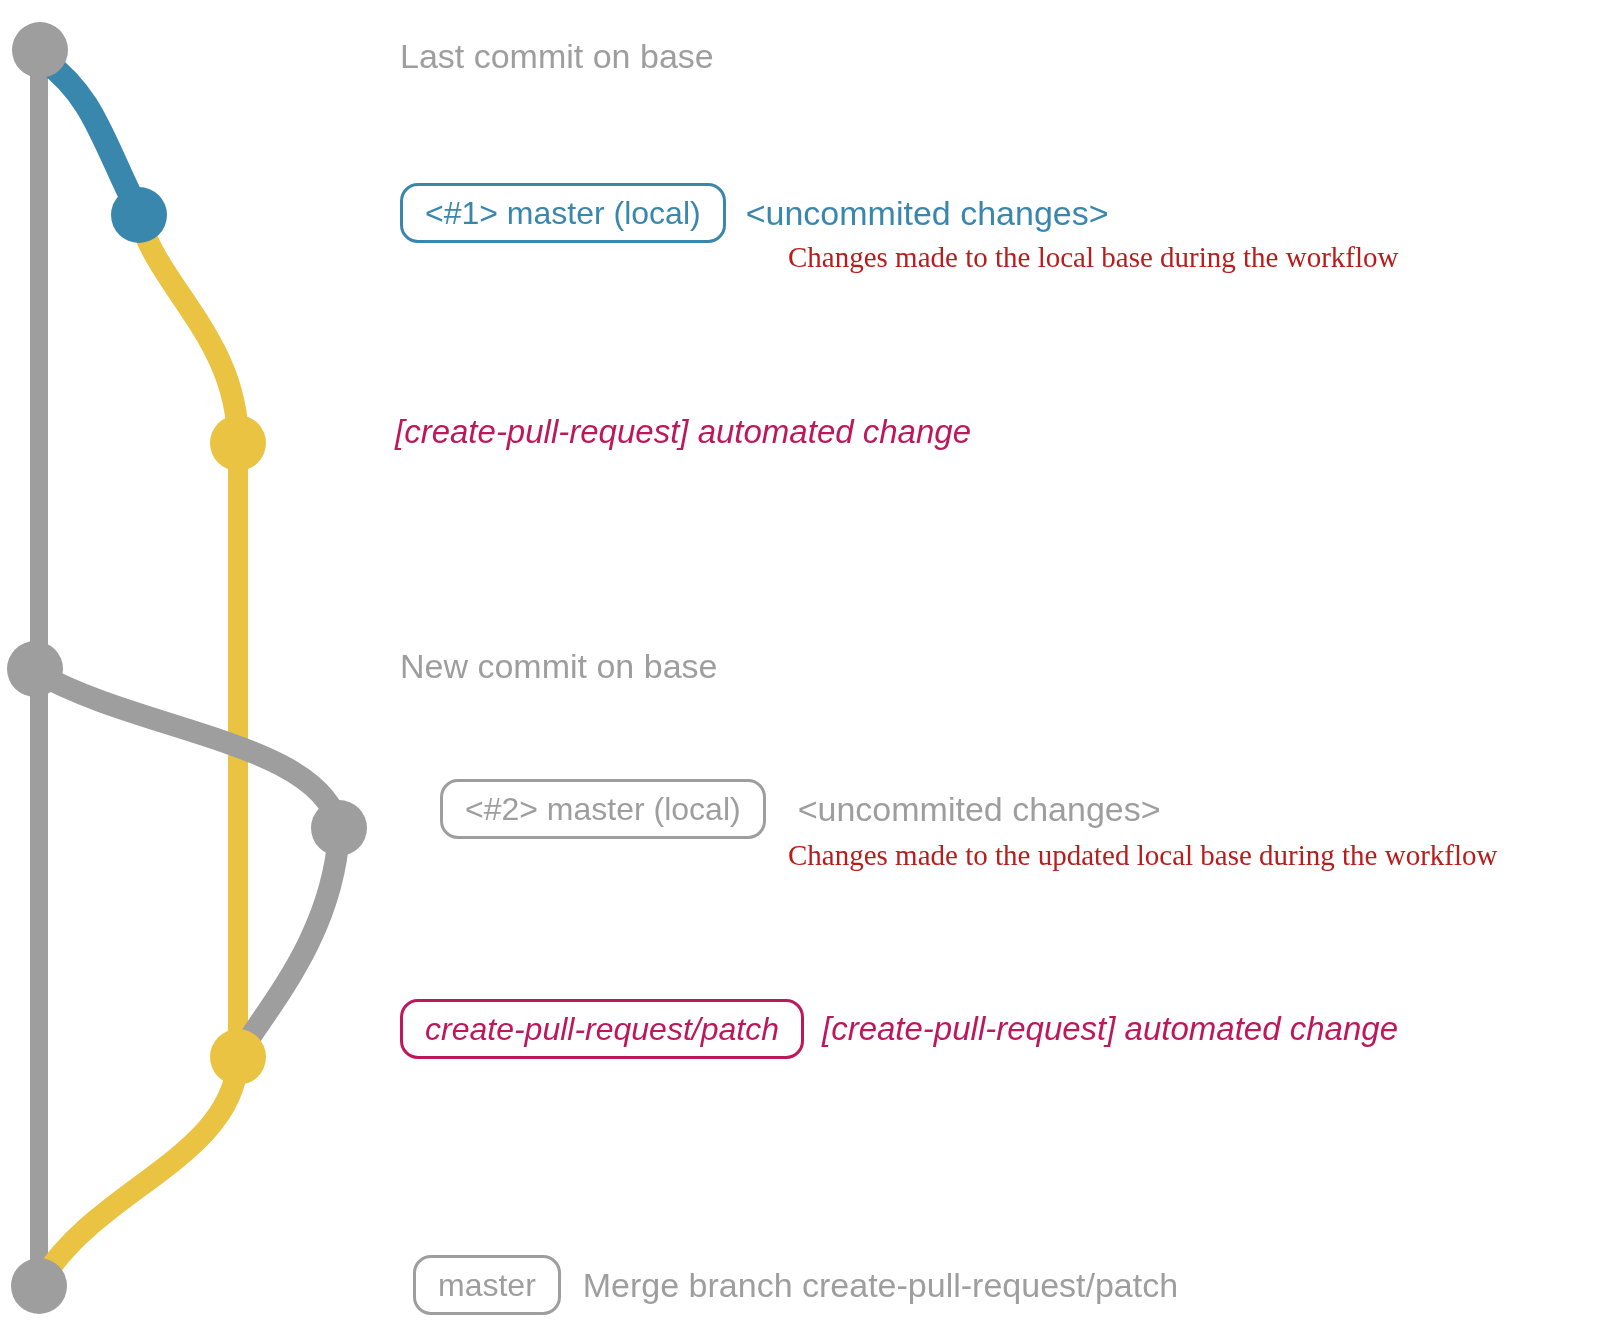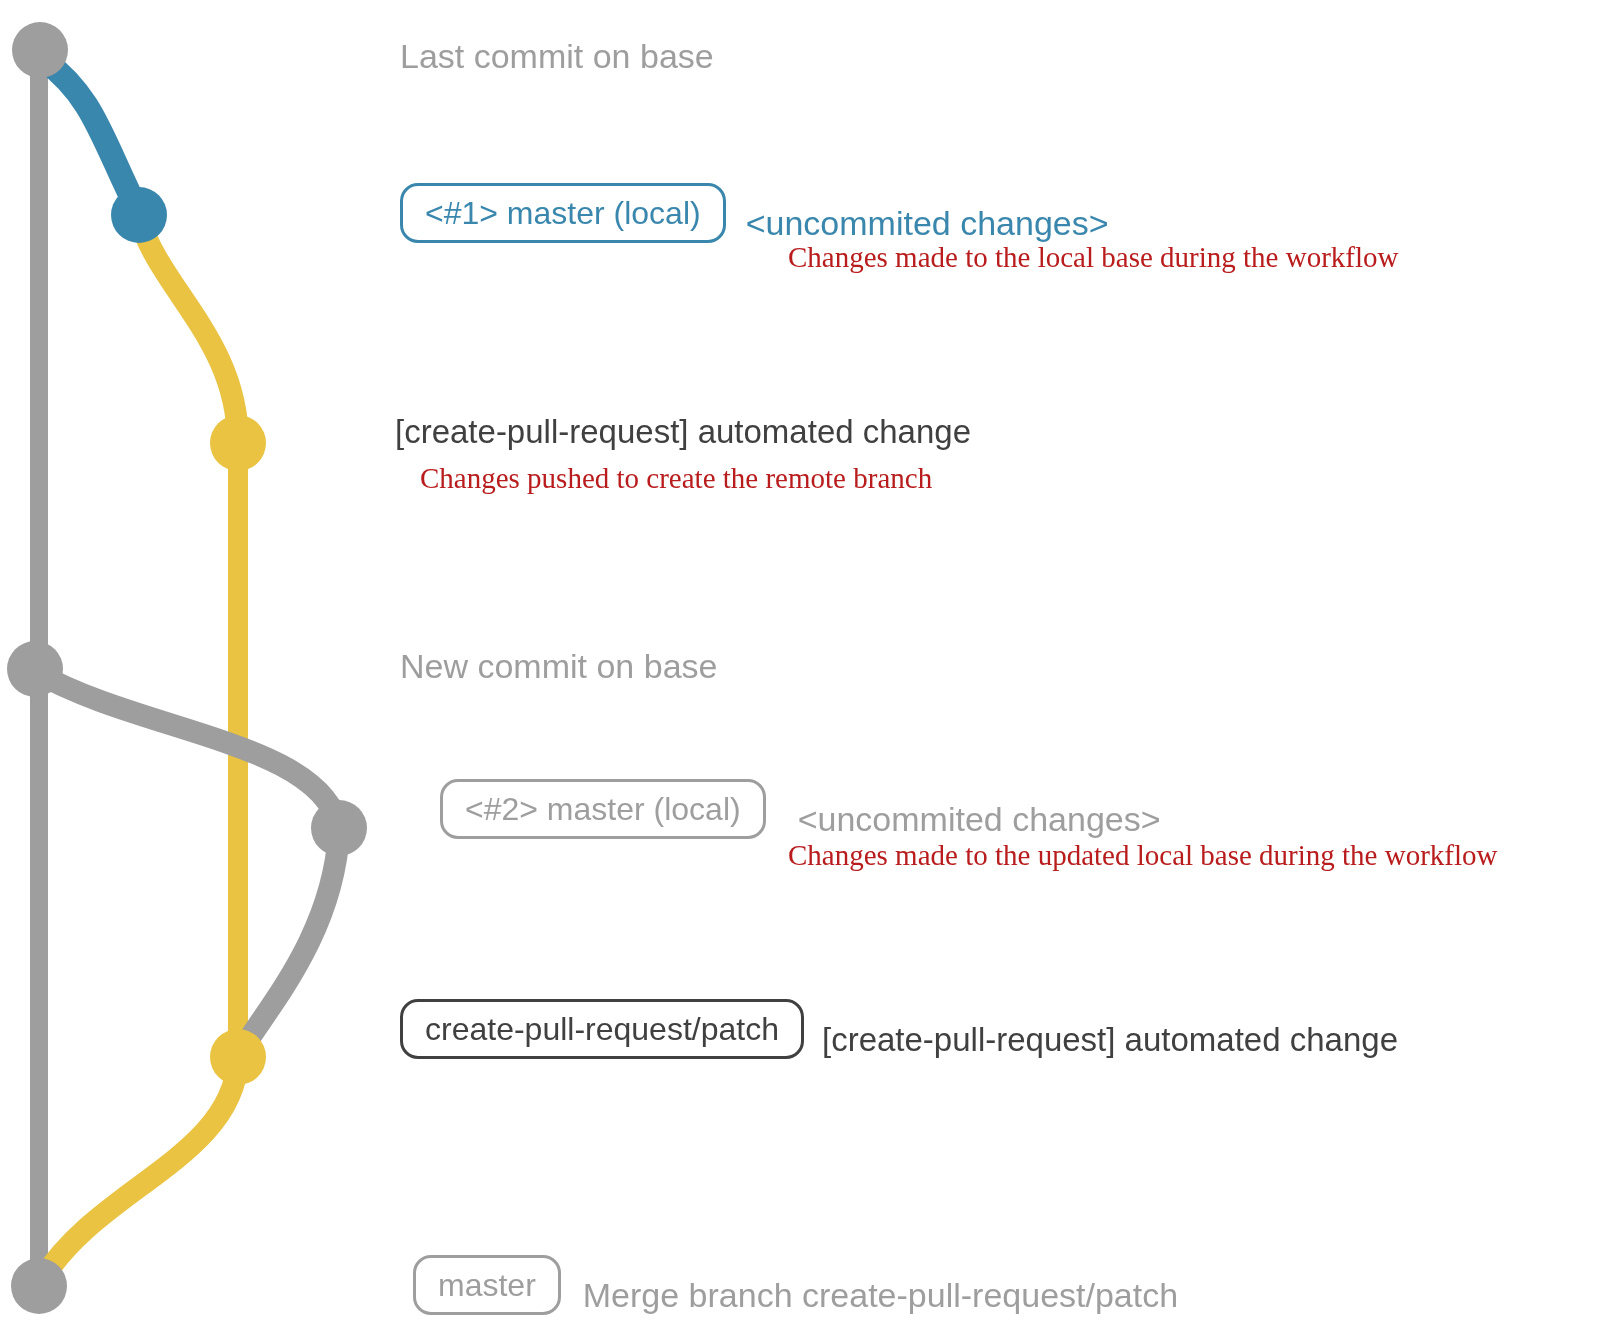--- a/index.html
+++ b/index.html
@@ -20,30 +20,30 @@
     left: 0;
     top: 0;
     z-index: 0;
   }
   .txt-layer { position: absolute; left: 0; top: 0; width: 100%; height: 100%; z-index: 1; }
 
   .abs { position: absolute; white-space: nowrap; }
 
   .c-gray   { color: #9e9e9e; }
   .c-blue   { color: #3a87ad; }
-  .c-yellow { color: #404040; }
+  .c-yellow { color: #be185d; font-style: italic; }
   .c-note   { color: #b91c1c; }
 
   .heading {
     font-size: 34px;
     line-height: 1.2;
   }
   .label-row {
     display: flex;
-    align-items: flex-end;
+    align-items: center;
   }
   .pill {
     border: 3px solid currentColor;
     border-radius: 18px;
     padding: 8px 22px;
     font-size: 32px;
     line-height: 1.2;
     background: #ffffff;
   }
   .row-title {
@@ -94,21 +94,20 @@
 
     <div class="abs heading c-gray" style="left:400px; top:36px;">Last commit on base</div>
 
     <div class="abs label-row" style="left:400px; top:183px; gap:20px;">
       <span class="pill c-blue">&lt;#1&gt; master (local)</span>
       <span class="row-title c-blue">&lt;uncommited changes&gt;</span>
     </div>
     <div class="abs note c-note" style="left:788px; top:240px;">Changes made to the local base during the workflow</div>
 
     <div class="abs row-title-sm c-yellow" style="left:395px; top:412px;">[create-pull-request] automated change</div>
-    <div class="abs note c-note" style="left:420px; top:461px;">Changes pushed to create the remote branch</div>
 
     <div class="abs heading c-gray" style="left:400px; top:632px;margin-top:14px;">New commit on base</div>
 
     <div class="abs label-row" style="left:400px; top:779px; gap:32px;margin-left:40px;">
       <span class="pill c-gray">&lt;#2&gt; master (local)</span>
       <span class="row-title c-gray">&lt;uncommited changes&gt;</span>
     </div>
     <div class="abs note c-note" style="left:788px; top:838px;">Changes made to the updated local base during the workflow</div>
 
     <div class="abs label-row" style="left:400px; top:999px; gap:18px;">

